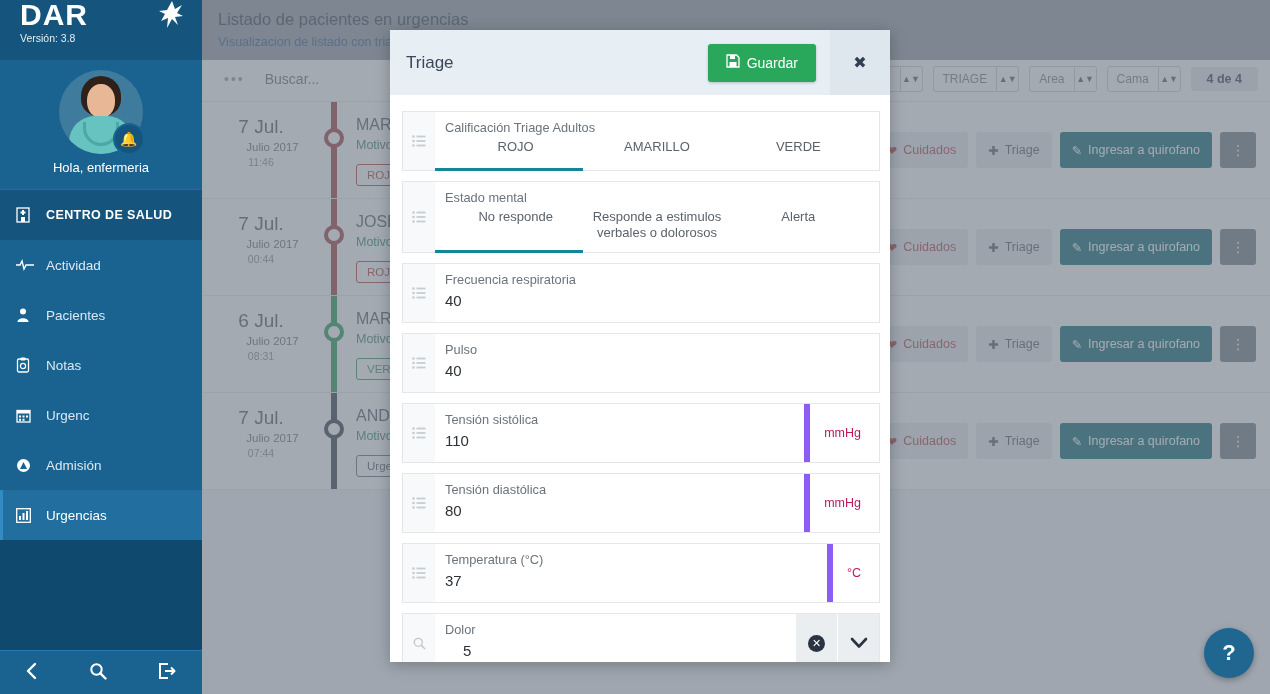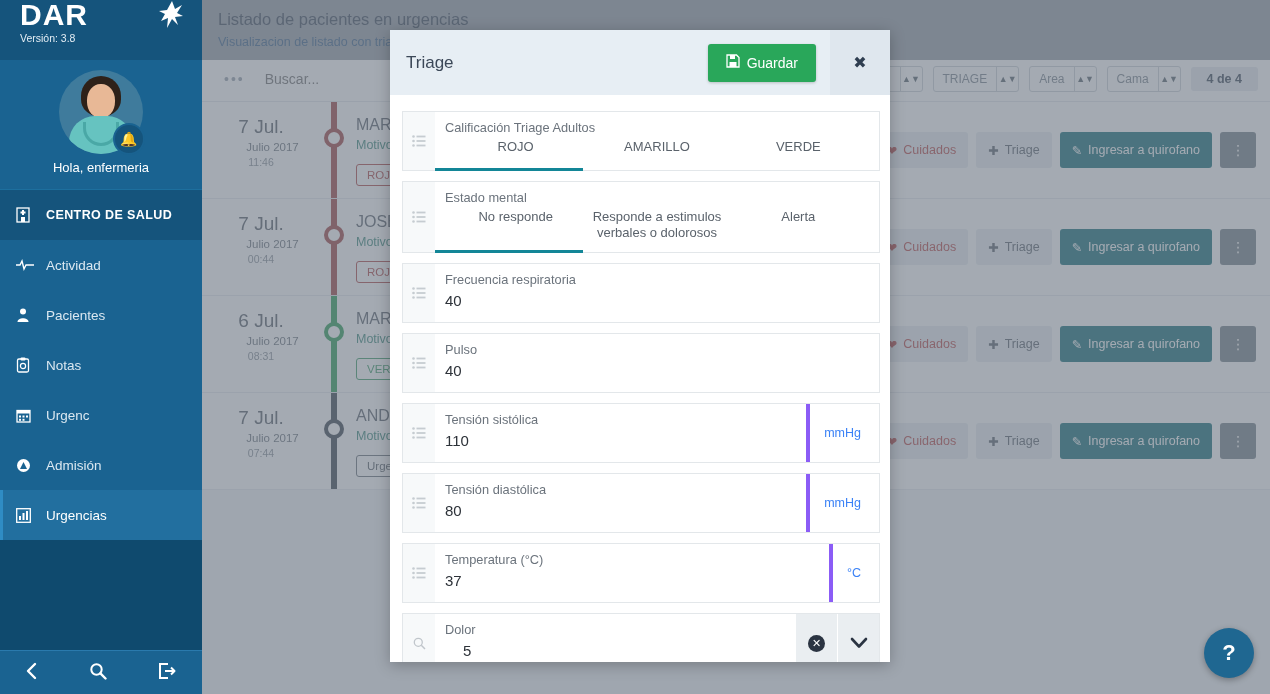--- a/index.html
+++ b/index.html
@@ -170,21 +170,21 @@
   .fld {
     display: flex; border: 1px solid #e3e7ea; background: #fff;
     margin-bottom: 10px; position: relative; min-height: 60px;
   }
   .fld-h { width: 32px; background: #f7f9fa; display: flex; align-items: center; justify-content: center; color: #c3c9ce; font-size: 13px; }
   .fld-main { flex: 1 1 auto; padding: 8px 10px 8px 10px; position: relative; }
   .fld-label { font-size: 12.8px; color: #6b737c; }
   .fld-value { font-size: 15px; color: #2d3239; margin-top: 5px; }
   .fld-unit {
     display: flex; align-items: center; padding: 0 18px 0 14px;
-    border-left: 4px solid #8b5cf6; color: #3b82f6; font-size: 12.5px;
+    border-left: 6px solid #8b5cf6; color: #be185d; font-size: 12.5px;
   }
   .underline {
     position: absolute; left: 0; right: 0; bottom: -1px; height: 3px; background: transparent;
   }
   .underline i { display: block; height: 3px; background: #138697; }
 
   
   .choice-row { display: flex; margin-top: 2px; }
   .choice {
     flex: 1 1 0; text-align: center; font-size: 13px; color: #5a626b;

